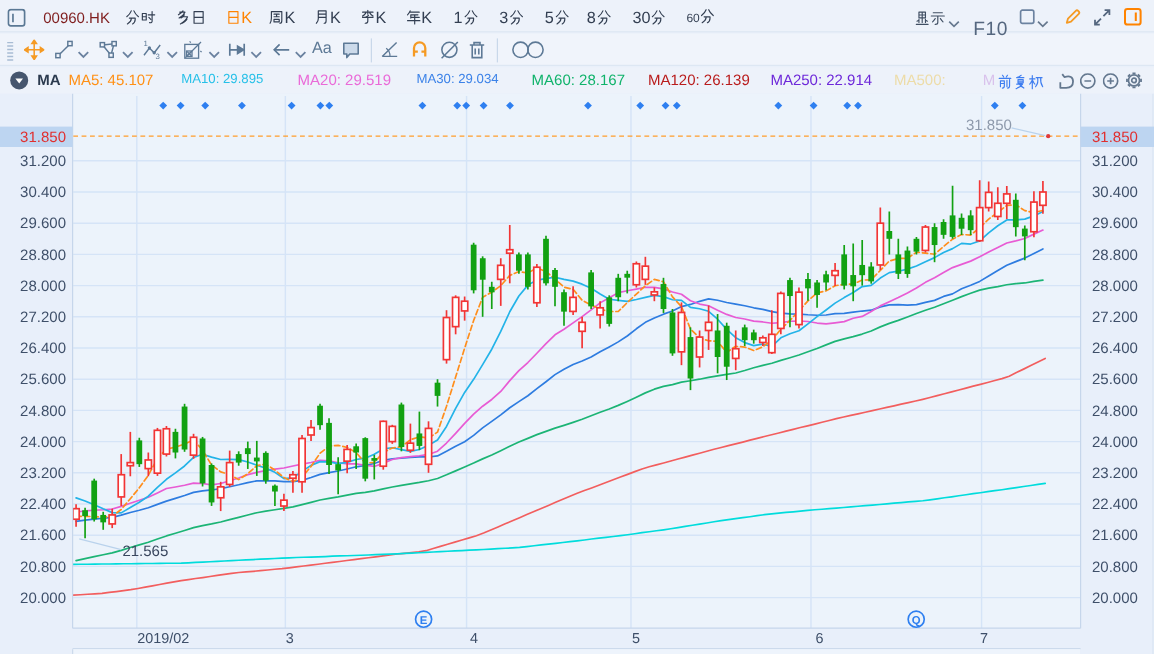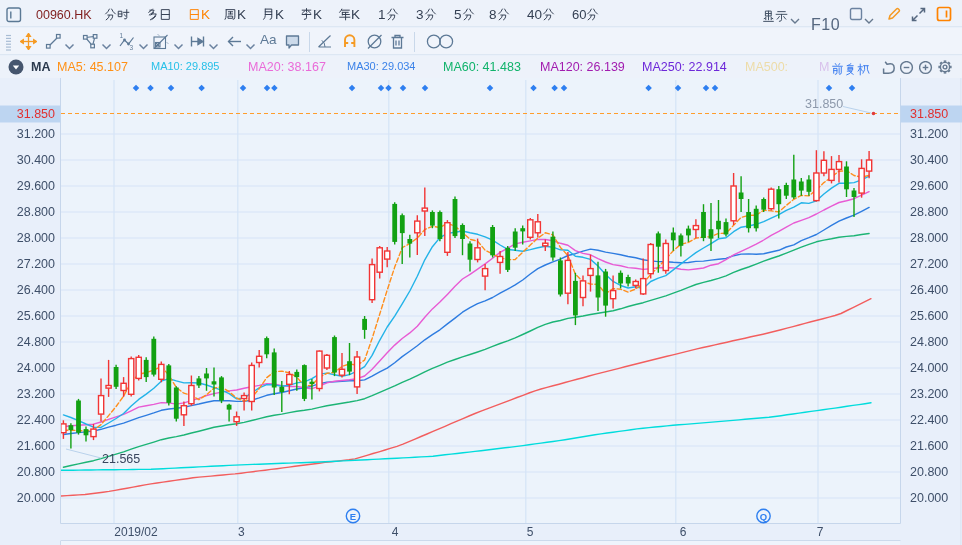--- a/index.html
+++ b/index.html
@@ -42,24 +42,24 @@
     </svg></div>
 <div style="position:absolute;left:416px;top:7px;font-size:13.5px;letter-spacing:0px"><span style="color:#333f52">3</span><svg width="13" height="13" viewBox="0 0 24 24" style="vertical-align:-2px;position:relative;top:0px">
       <path d="M10 2 Q8 7 3 11 M14 2 Q16 7 21 11 M7 13 H16 V15 Q16 20 12 22 M10 14 Q10 18 4 22" fill="none" stroke="#333f52" stroke-width="1.8" stroke-linecap="round" stroke-linejoin="round"></path>
     </svg></div>
 <div style="position:absolute;left:454px;top:7px;font-size:13.5px;letter-spacing:0px"><span style="color:#333f52">5</span><svg width="13" height="13" viewBox="0 0 24 24" style="vertical-align:-2px;position:relative;top:0px">
       <path d="M10 2 Q8 7 3 11 M14 2 Q16 7 21 11 M7 13 H16 V15 Q16 20 12 22 M10 14 Q10 18 4 22" fill="none" stroke="#333f52" stroke-width="1.8" stroke-linecap="round" stroke-linejoin="round"></path>
     </svg></div>
 <div style="position:absolute;left:489px;top:7px;font-size:13.5px;letter-spacing:0px"><span style="color:#333f52">8</span><svg width="13" height="13" viewBox="0 0 24 24" style="vertical-align:-2px;position:relative;top:0px">
       <path d="M10 2 Q8 7 3 11 M14 2 Q16 7 21 11 M7 13 H16 V15 Q16 20 12 22 M10 14 Q10 18 4 22" fill="none" stroke="#333f52" stroke-width="1.8" stroke-linecap="round" stroke-linejoin="round"></path>
     </svg></div>
-<div style="position:absolute;left:527px;top:7px;font-size:13.5px;letter-spacing:0px"><span style="color:#333f52">40</span><svg width="13" height="13" viewBox="0 0 24 24" style="vertical-align:-2px;position:relative;top:0px">
+<div style="position:absolute;left:527px;top:7px;font-size:13.5px;letter-spacing:0px"><span style="color:#333f52">30</span><svg width="13" height="13" viewBox="0 0 24 24" style="vertical-align:-2px;position:relative;top:0px">
       <path d="M10 2 Q8 7 3 11 M14 2 Q16 7 21 11 M7 13 H16 V15 Q16 20 12 22 M10 14 Q10 18 4 22" fill="none" stroke="#333f52" stroke-width="1.8" stroke-linecap="round" stroke-linejoin="round"></path>
     </svg></div>
-<div style="position:absolute;left:572px;top:7px;font-size:13px;letter-spacing:0px"><span style="color:#333f52">60</span><svg width="13" height="13" viewBox="0 0 24 24" style="vertical-align:-2px;position:relative;top:0px">
+<div style="position:absolute;left:572px;top:7px;font-size:10px;letter-spacing:0px"><span style="color:#333f52">60</span><svg width="13" height="13" viewBox="0 0 24 24" style="vertical-align:-2px;position:relative;top:0px">
       <path d="M10 2 Q8 7 3 11 M14 2 Q16 7 21 11 M7 13 H16 V15 Q16 20 12 22 M10 14 Q10 18 4 22" fill="none" stroke="#333f52" stroke-width="1.8" stroke-linecap="round" stroke-linejoin="round"></path>
     </svg></div>
 <div style="position:absolute;left:762px;top:7px"><svg width="13" height="13" viewBox="0 0 24 24" style="vertical-align:-2px;position:relative;top:0px">
       <path d="M7 2 H17 V11 H7 Z M7 6.5 H17 M12 2 V11 M3 21 H21 M7 13 V18 M12 12 V18 M17 13 V18 M4 16 L6 15 M20 16 L18 15" fill="none" stroke="#404f63" stroke-width="1.8" stroke-linecap="round" stroke-linejoin="round"></path>
     </svg><svg width="13" height="13" viewBox="0 0 24 24" style="vertical-align:-2px;position:relative;top:0px">
       <path d="M5 3 H19 M2 8 H22 M12 8 V18 Q12 21 8 21 M8 12 Q6 15 4 17 M16 12 Q18 15 20 17" fill="none" stroke="#404f63" stroke-width="1.8" stroke-linecap="round" stroke-linejoin="round"></path>
     </svg></div>
 <div style="position:absolute;left:790px;top:11px"><svg width="10" height="8" viewBox="0 0 10 8" style="">
       <path d="M1 2 L5 6 L9 2" fill="none" stroke="#67798f" stroke-width="1.4"></path>
     </svg></div>
@@ -201,24 +201,24 @@
         <circle cx="20.2" cy="8.5" r="6.4"></circle>
       </g>
     </svg></div>
 <div style="position:absolute;left:8px;top:59px"><svg width="16" height="16" viewBox="0 0 16 16" style="">
       <circle cx="8" cy="8" r="7.5" fill="#46566e"></circle>
       <path d="M4.8 6.5 H11.2 L8 10.5 Z" fill="#fff"></path>
     </svg></div>
 <div style="position:absolute;left:31px;top:60px;font-size:12.5px;color:#2b3a4e;font-weight:bold">MA</div>
 <div style="position:absolute;left:57px;top:60px;font-size:12.5px;color:#ff9015">MA5: 45.107</div>
 <div style="position:absolute;left:151px;top:60px;font-size:11px;color:#27c0e8">MA10: 29.895</div>
-<div style="position:absolute;left:248px;top:60px;font-size:12.5px;color:#ea6ad8">MA20: 38.167</div>
+<div style="position:absolute;left:248px;top:60px;font-size:12.5px;color:#ea6ad8">MA20: 29.519</div>
 <div style="position:absolute;left:347px;top:60px;font-size:11px;color:#3b82e8">MA30: 29.034</div>
-<div style="position:absolute;left:443px;top:60px;font-size:12.5px;color:#10b36b">MA60: 41.483</div>
-<div style="position:absolute;left:540px;top:60px;font-size:12.5px;color:#a21caf">MA120: 26.139</div>
+<div style="position:absolute;left:443px;top:60px;font-size:12.5px;color:#10b36b">MA60: 28.167</div>
+<div style="position:absolute;left:540px;top:60px;font-size:12.5px;color:#b91c1c">MA120: 26.139</div>
 <div style="position:absolute;left:642px;top:60px;font-size:12.5px;color:#6d28d9">MA250: 22.914</div>
 <div style="position:absolute;left:745px;top:60px;font-size:12.5px;color:#eddca8">MA500:</div>
 <div style="position:absolute;left:819px;top:60px;font-size:12.5px;color:#d9c2ec">M</div>
 <div style="position:absolute;left:831px;top:60px"><svg width="13" height="13" viewBox="0 0 24 24" style="vertical-align:-2px;position:relative;top:0px">
       <path d="M3 6 H21 M8 1 L10 4 M16 1 L14 4 M5 10 H11 V18 Q11 21 8 21 M5 10 V19 M5 14 H11 M15 9 V19 M19 8 V18 Q19 21 16 21" fill="none" stroke="#3f7ef0" stroke-width="1.8" stroke-linecap="round" stroke-linejoin="round"></path>
     </svg><svg width="13" height="13" viewBox="0 0 24 24" style="vertical-align:-2px;position:relative;top:0px">
       <path d="M13 1 Q10 4 6 5 M6 5 H17 M8 8 H16 V13 H8 Z M8 10.5 H16 M6 15 H14 M10 15 Q12 18 17 21 M15 15 Q12 20 5 22" fill="none" stroke="#3f7ef0" stroke-width="1.8" stroke-linecap="round" stroke-linejoin="round"></path>
     </svg><svg width="13" height="13" viewBox="0 0 24 24" style="vertical-align:-2px;position:relative;top:0px">
       <path d="M6 2 V22 M2 7 H10 M5 10 Q4 13 2 15 M7 10 Q8 13 10 15 M12 5 H21 M19 5 Q18 13 22 19 M14 5 Q16 13 11 19" fill="none" stroke="#3f7ef0" stroke-width="1.8" stroke-linecap="round" stroke-linejoin="round"></path>
     </svg></div>

